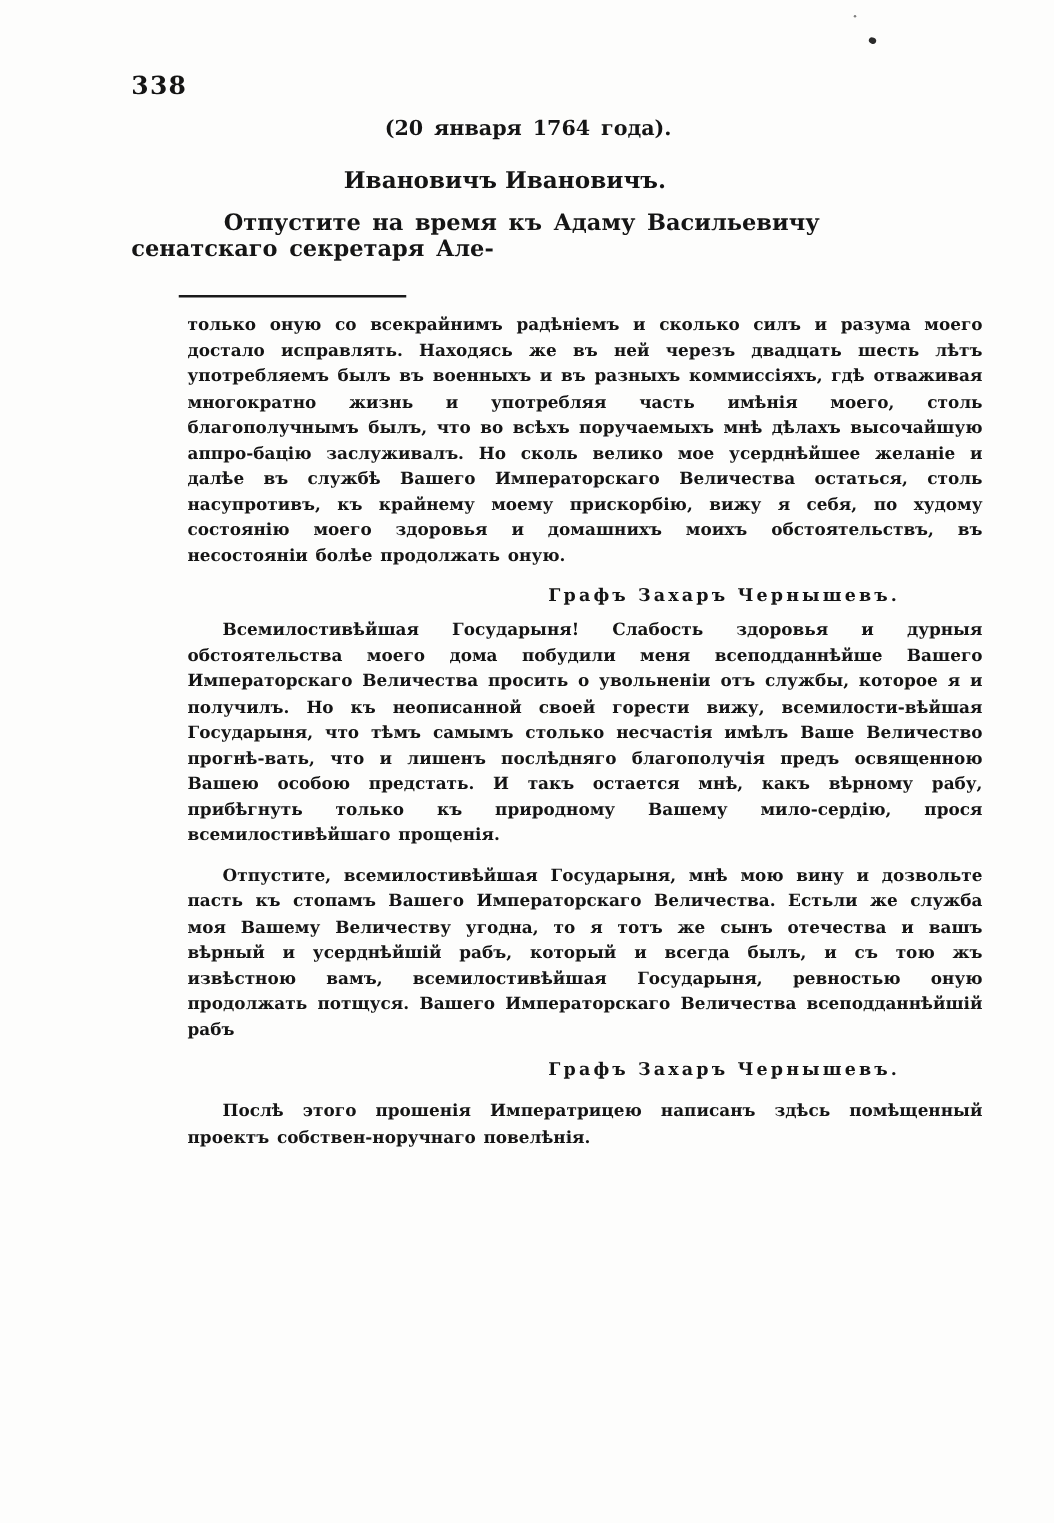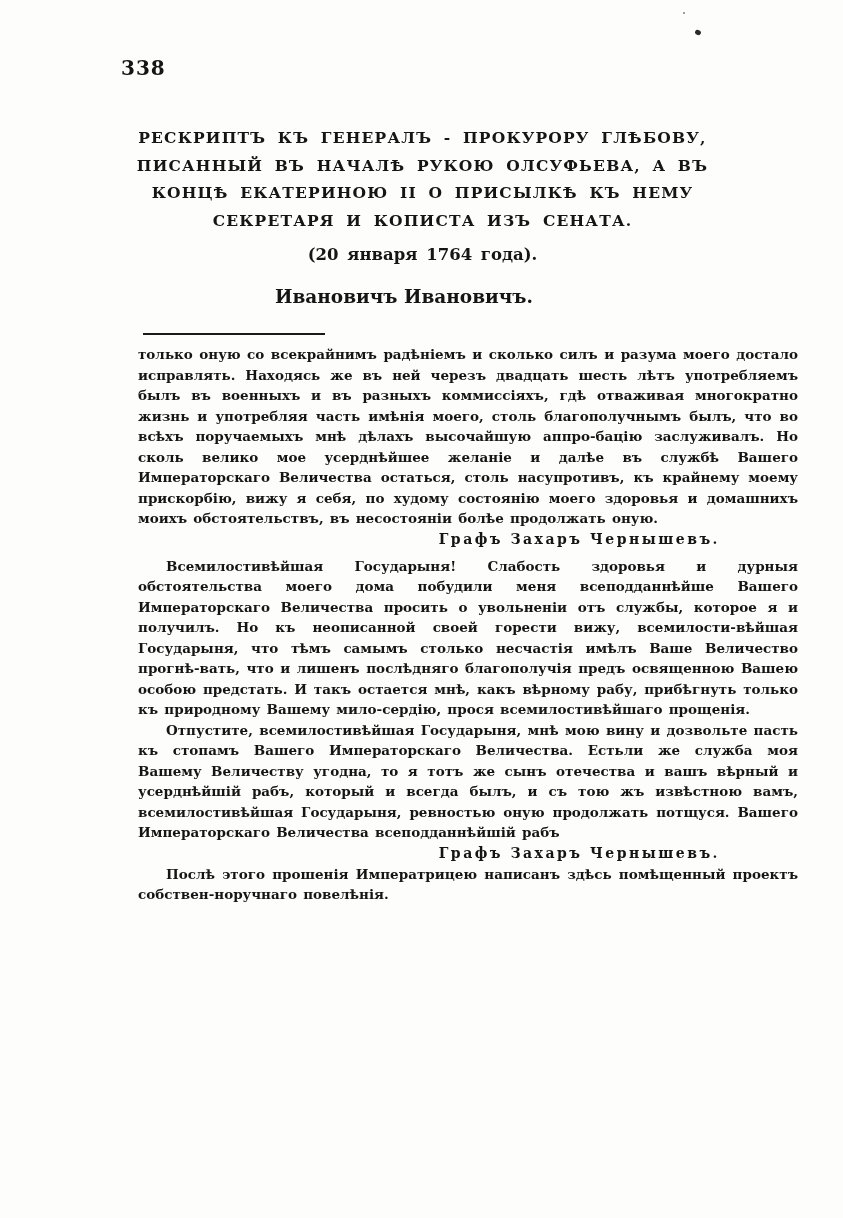--- a/index.html
+++ b/index.html
@@ -18,21 +18,21 @@
   }
   
   .running-head {
     position: relative;
     margin: 56px 103px 0 105px;
     height: 26px;
     font-weight: bold;
   }
   .page-number {
     position: absolute;
-    left: 16px; top: 0;
+    left: 0; top: 0;
     font-size: 20px;
     letter-spacing: 1px;
   }
   .running-title {
     position: absolute;
     left: 0; right: 0; top: 1px;
     text-align: center;
     text-indent: 48px;
     font-size: 18.5px;
     word-spacing: 2px;
@@ -83,21 +83,21 @@
     border-top: 2px solid #1a1a1a;
   }
   .footnote-block {
     margin: 9px 45px 0 138px;
     width: 660px;
     font-weight: bold;
     font-size: 13.5px;
     line-height: 20.5px;
   }
   .fn-par {
-    margin: 0;
+    margin: 12px;
     text-align: justify;
     word-spacing: 1.5px;
   }
   .fn-par.indent { text-indent: 28px; }
   .fn-par.spaced-before { margin-top: 6px; }
   .fn-signature {
     margin: 0;
     text-align: right;
     padding-right: 78px;
     letter-spacing: 2.5px;
@@ -120,26 +120,26 @@
 
   <span class="speck speck-1"></span>
   <span class="speck speck-2"></span>
 
   <div class="running-head">
     <span class="page-number">338</span>
   </div>
 
   <div class="main-block">
 
-    <div class="doc-heading">РЕСКРИПТЪ КЪ ГЕНЕРАЛЪ - ПРОКУРОРУ ГЛѢБОВУ, ПИСАННЫЙ ВЪ НАЧАЛѢ РУКОЮ ОЛСУФЬЕВА, А ВЪ КОНЦѢ ЕКАТЕРИНОЮ II О ПРИСЫЛКѢ КЪ НЕМУ СЕКРЕТАРЯ И КОПИСТА ИЗЪ СЕНАТА.</div>
 
     <div class="date-line">(20 января 1764 года).</div>
 
     <div class="salutation">Ивановичъ Ивановичъ.</div>
 
+    <p class="opening">Отпустите на время къ Адаму Васильевичу сенатскаго секретаря Але-</p>
   </div>
 
   <hr class="footnote-rule">
 
   <div class="footnote-block">
     <p class="fn-par">только оную со всекрайнимъ радѣніемъ и сколько силъ и разума моего достало исправлять. Находясь же въ ней черезъ двадцать шесть лѣтъ употребляемъ былъ въ военныхъ и въ разныхъ коммиссіяхъ, гдѣ отваживая многократно жизнь и употребляя часть имѣнія моего, столь благополучнымъ былъ, что во всѣхъ поручаемыхъ мнѣ дѣлахъ высочайшую аппро-бацію заслуживалъ. Но сколь велико мое усерднѣйшее желаніе и далѣе въ службѣ Вашего Императорскаго Величества остаться, столь насупротивъ, къ крайнему моему прискорбію, вижу я себя, по худому состоянію моего здоровья и домашнихъ моихъ обстоятельствъ, въ несостояніи болѣе продолжать оную.</p>
     <p class="fn-signature">Графъ Захаръ Чернышевъ.</p>
     <p class="fn-par indent spaced-before">Всемилостивѣйшая Государыня! Слабость здоровья и дурныя обстоятельства моего дома побудили меня всеподданнѣйше Вашего Императорскаго Величества просить о увольненіи отъ службы, которое я и получилъ. Но къ неописанной своей горести вижу, всемилости-вѣйшая Государыня, что тѣмъ самымъ столько несчастія имѣлъ Ваше Величество прогнѣ-вать, что и лишенъ послѣдняго благополучія предъ освященною Вашею особою предстать. И такъ остается мнѣ, какъ вѣрному рабу, прибѣгнуть только къ природному Вашему мило-сердію, прося всемилостивѣйшаго прощенія.</p>
     <p class="fn-par indent">Отпустите, всемилостивѣйшая Государыня, мнѣ мою вину и дозвольте пасть къ стопамъ Вашего Императорскаго Величества. Естьли же служба моя Вашему Величеству угодна, то я тотъ же сынъ отечества и вашъ вѣрный и усерднѣйшій рабъ, который и всегда былъ, и съ тою жъ извѣстною вамъ, всемилостивѣйшая Государыня, ревностью оную продолжать потщуся. Вашего Императорскаго Величества всеподданнѣйшій рабъ</p>
     <p class="fn-signature">Графъ Захаръ Чернышевъ.</p>

